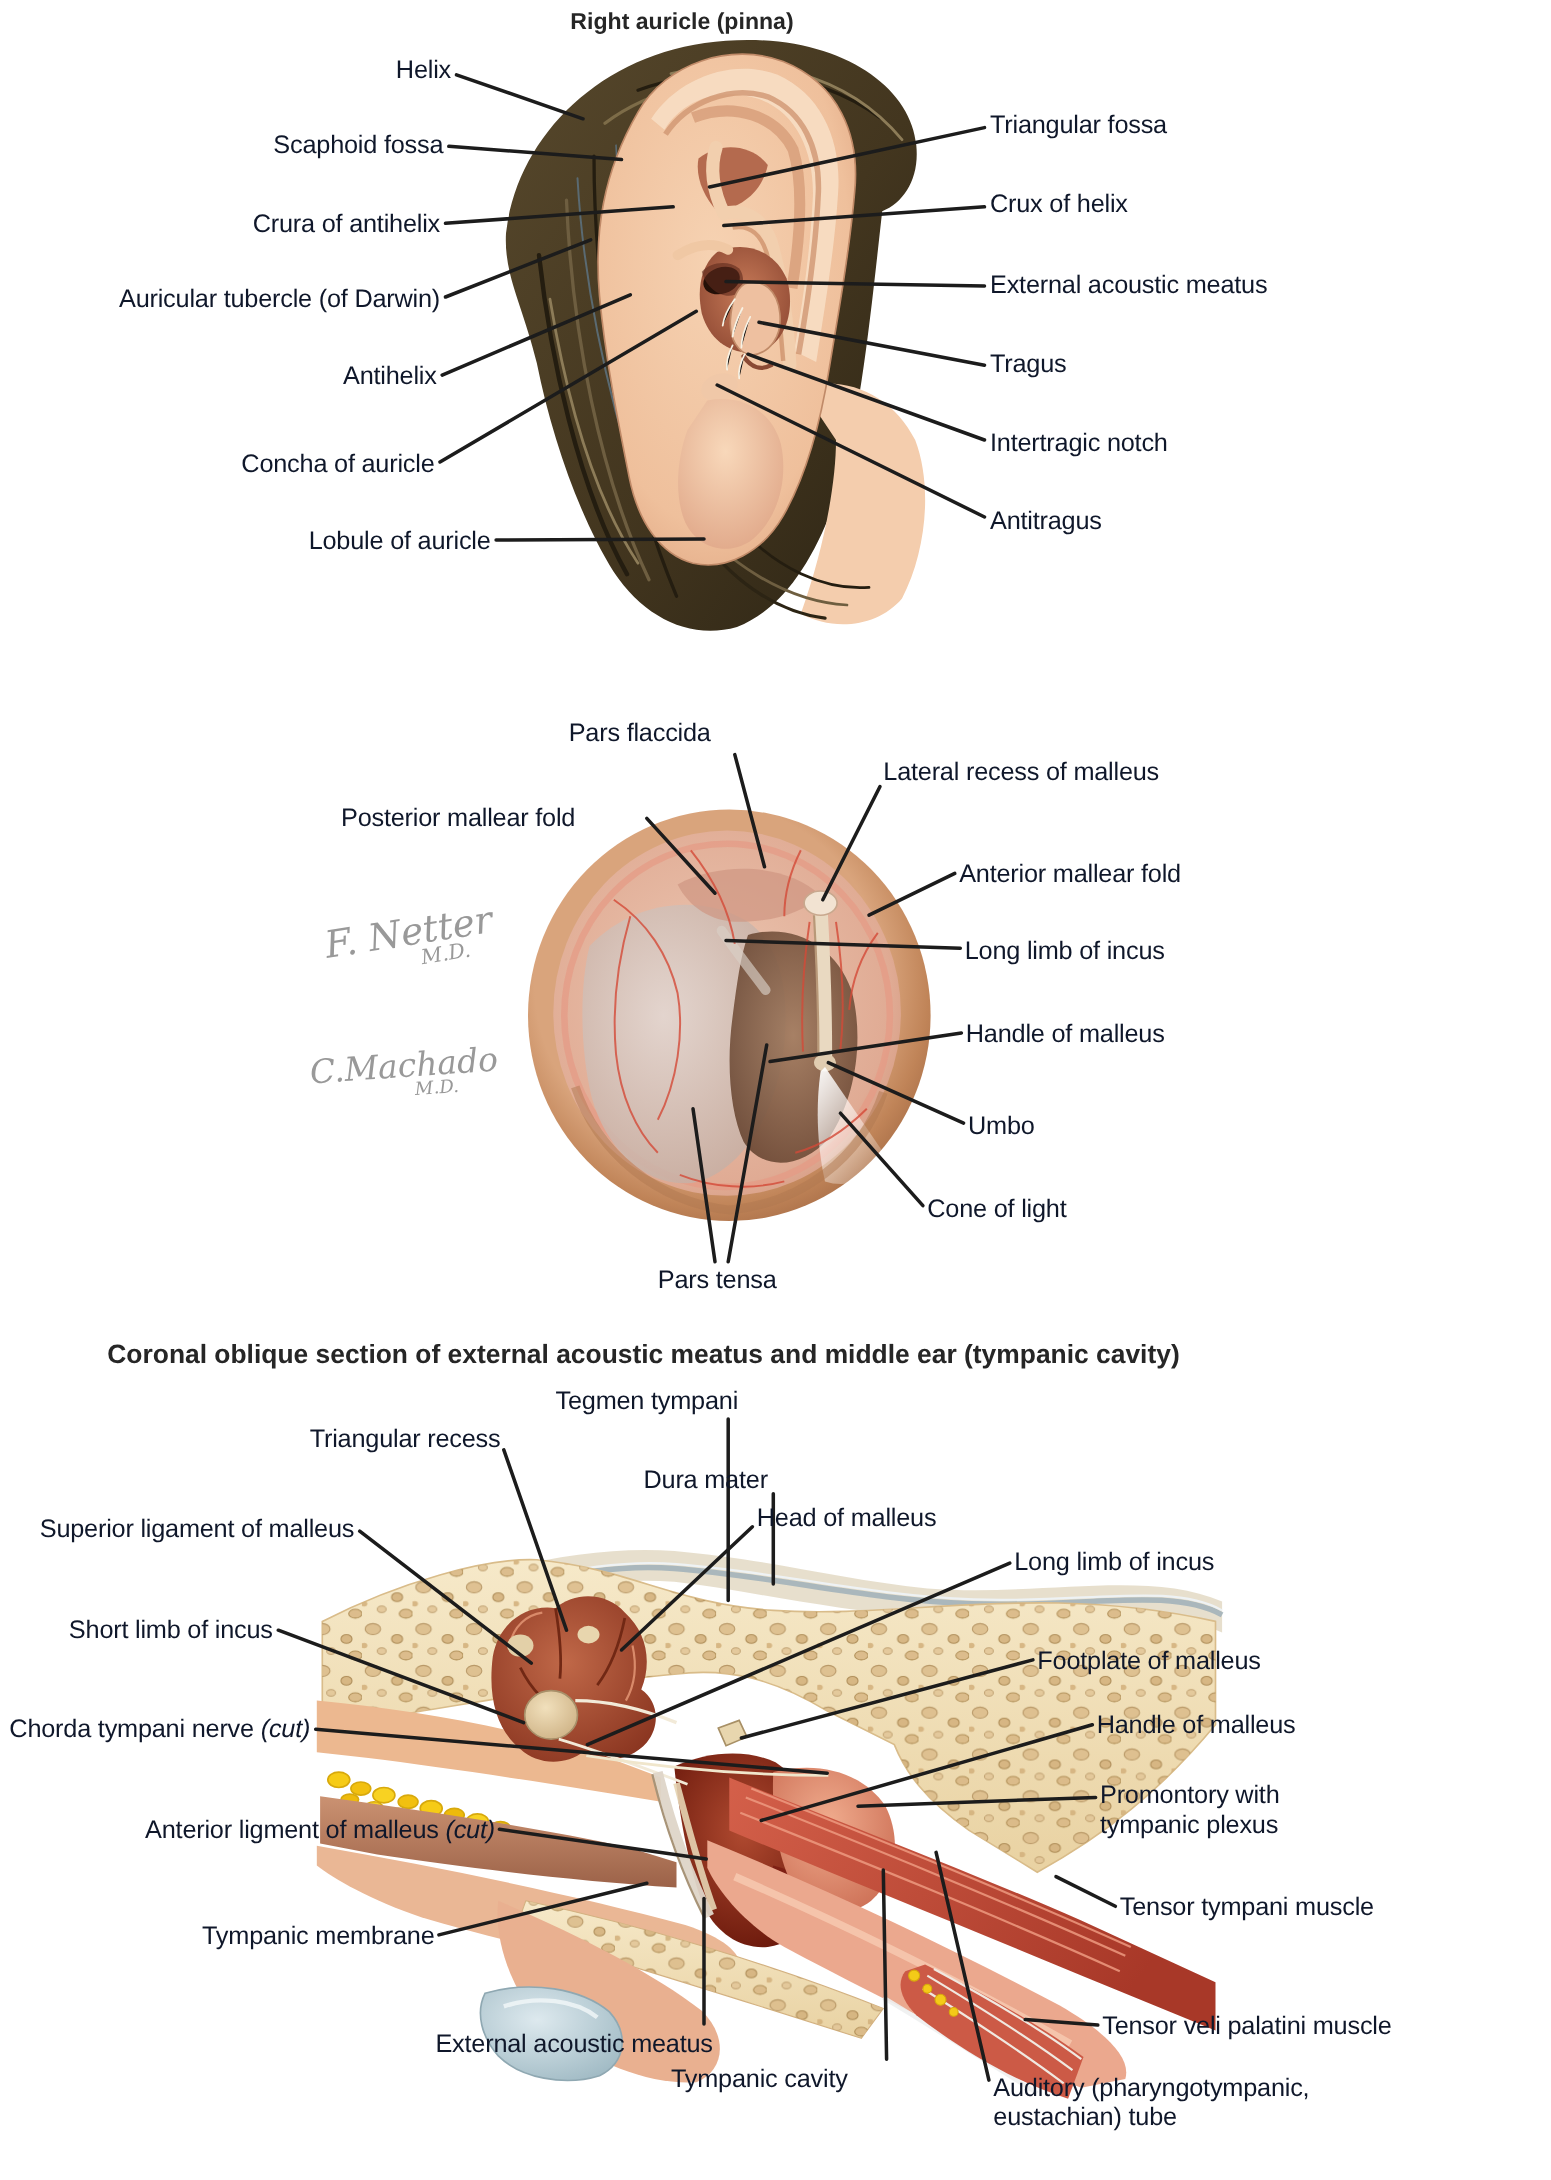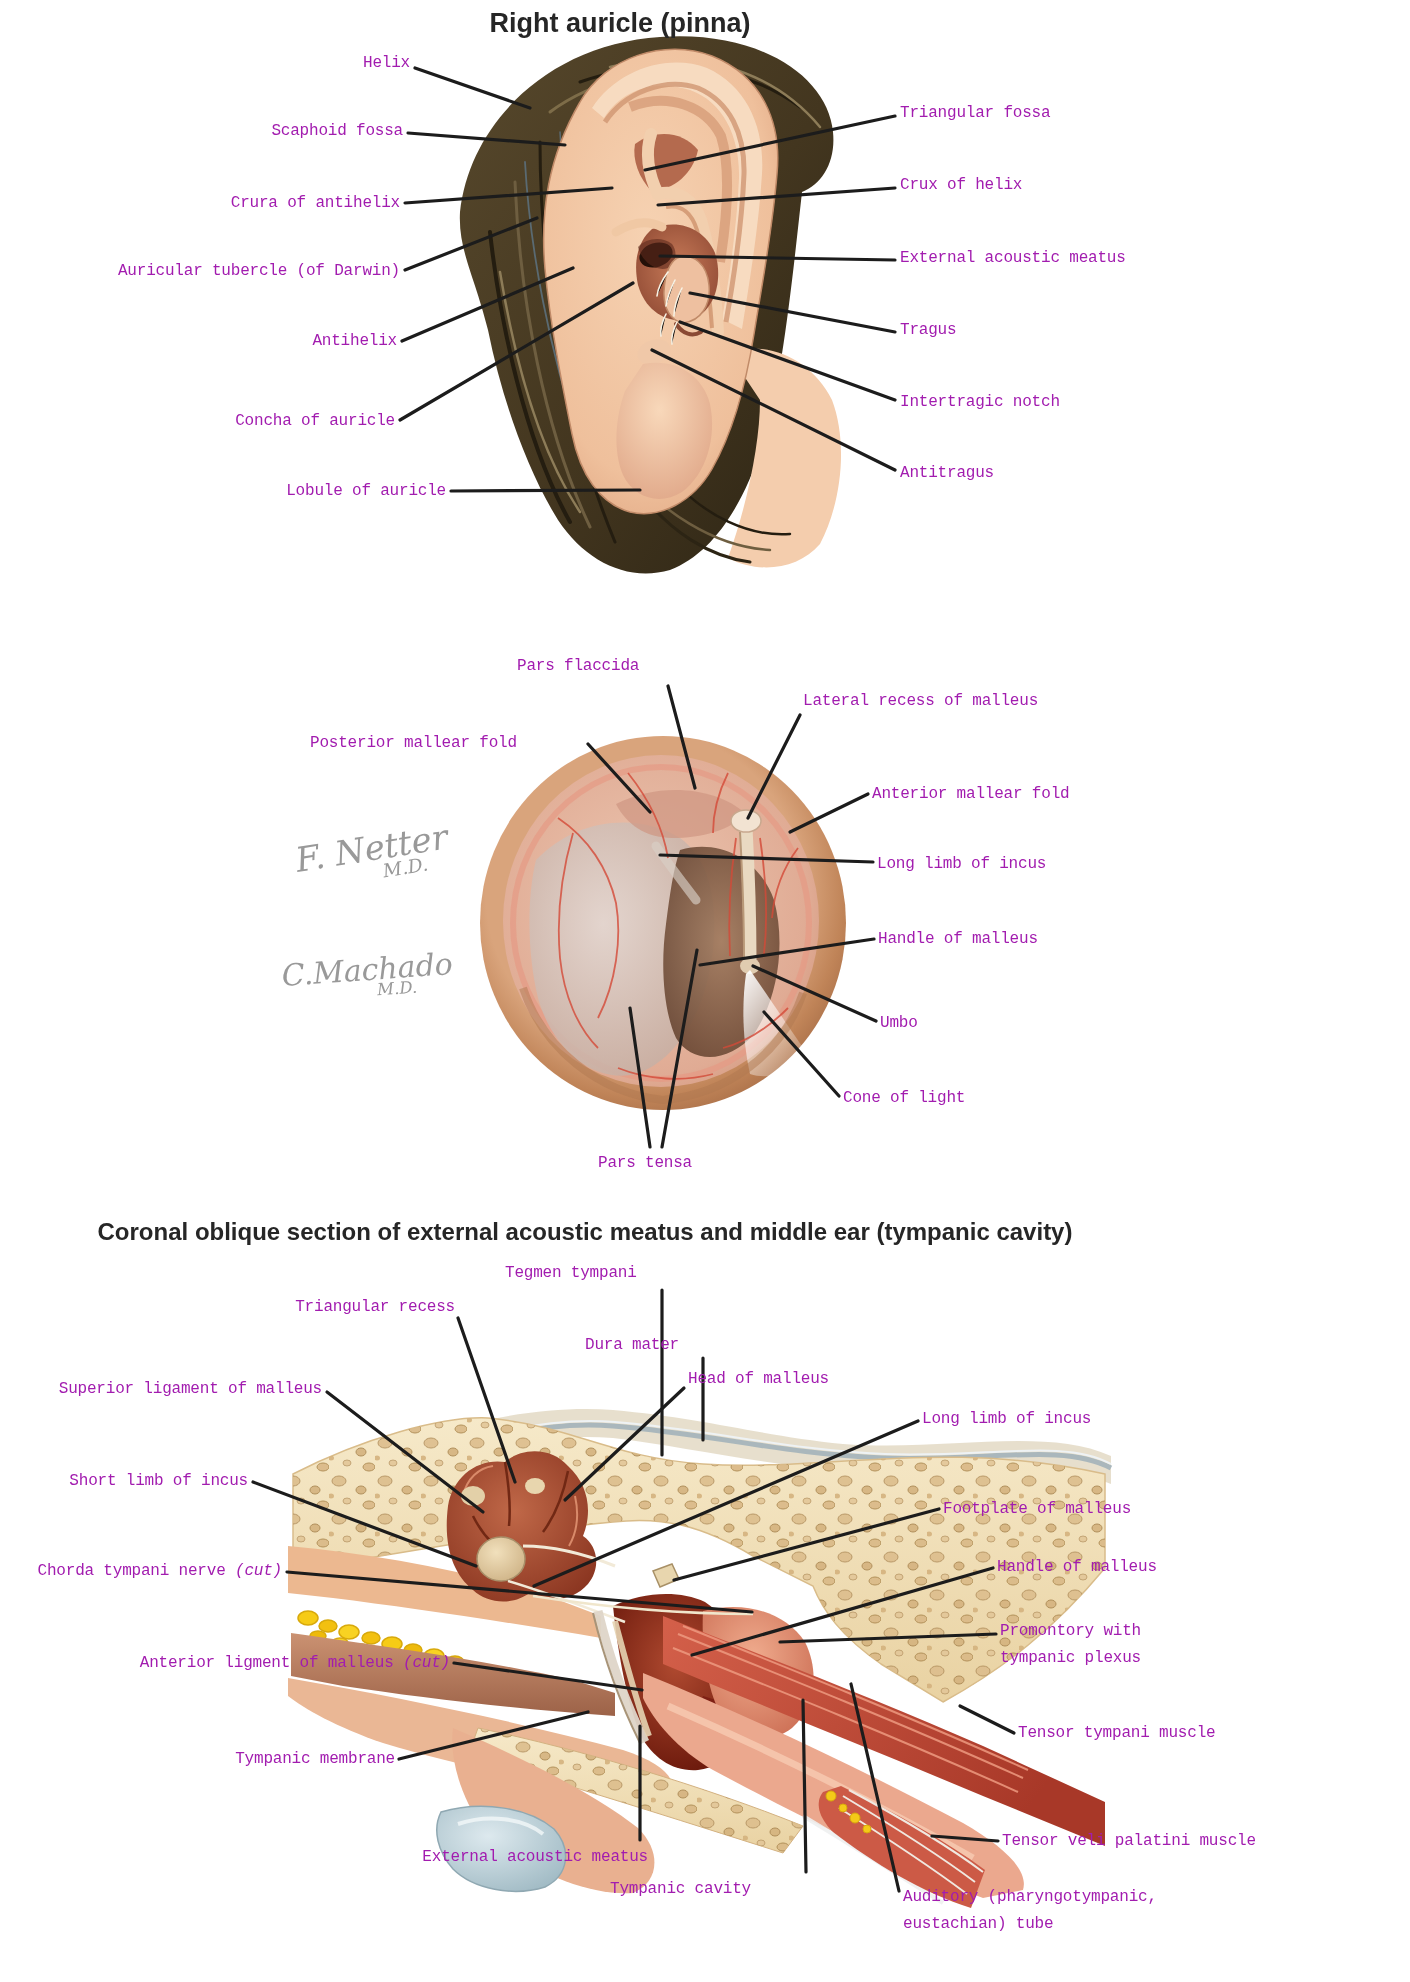--- a/index.html
+++ b/index.html
@@ -1,23 +1,23 @@
 <!DOCTYPE html>
 <html><head>
 <meta charset="utf-8">
 <style>
   html,body{margin:0;padding:0;background:#fff;}
   .page{position:relative;width:1410px;height:1982px;background:#fff;overflow:hidden;
         font-family:"Liberation Sans",sans-serif;color:#2b2b2b;}
   .sec-title{position:absolute;transform:translateX(-50%);white-space:nowrap;
              font-weight:bold;color:#262626;margin:0;}
-  .t1,.t2{font-size:27px;}
+  .t1,.t2{font-size:21px;}
   .t3{font-size:24px;}
-  .lbl{position:absolute;font-size:16px;line-height:27px;color:#a21caf;white-space:nowrap;
-       letter-spacing:-0.2px;font-family:Liberation Mono, monospace;}
+  .lbl{position:absolute;font-size:23px;line-height:27px;color:#0f172a;white-space:nowrap;
+       letter-spacing:-0.2px;}
   .lbl i{font-style:italic;}
   .sig{position:absolute;color:#999;font-family:"DejaVu Serif",serif;font-style:italic;}
   .sig .main{display:block;}
   .sig .md{display:block;font-size:0.55em;margin-left:55%;margin-top:-6px;}
   #sig-netter{left:296px;top:828px;font-size:34px;transform:rotate(-9deg);}
   #sig-machado{left:282px;top:952px;font-size:30px;transform:rotate(-4deg);}
   svg{position:absolute;}
   .art{pointer-events:none;}
 </style>
 </head>

